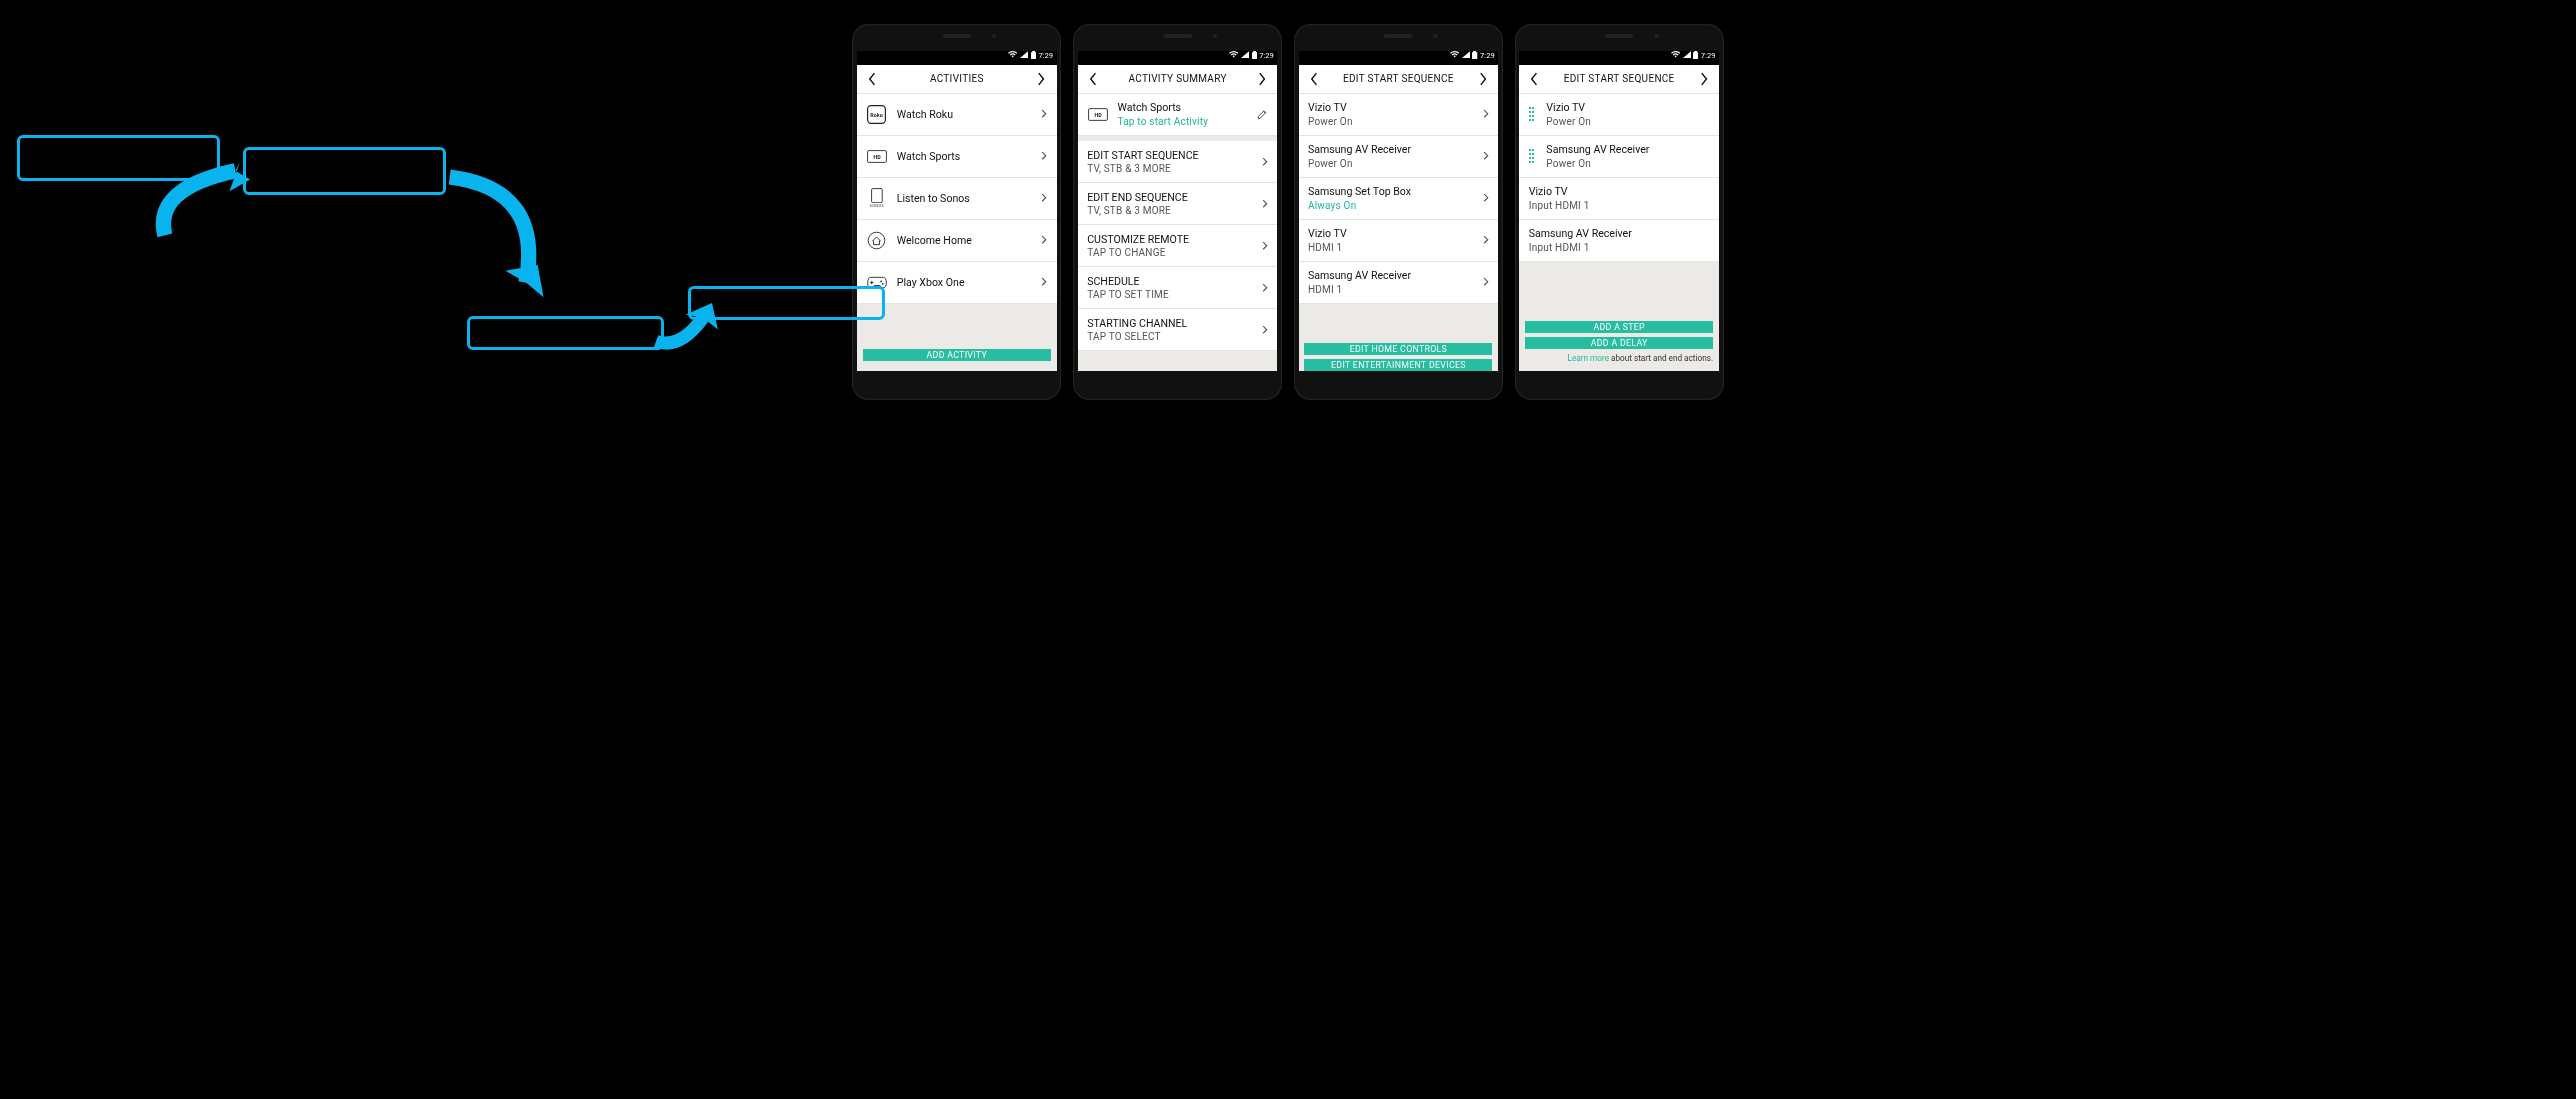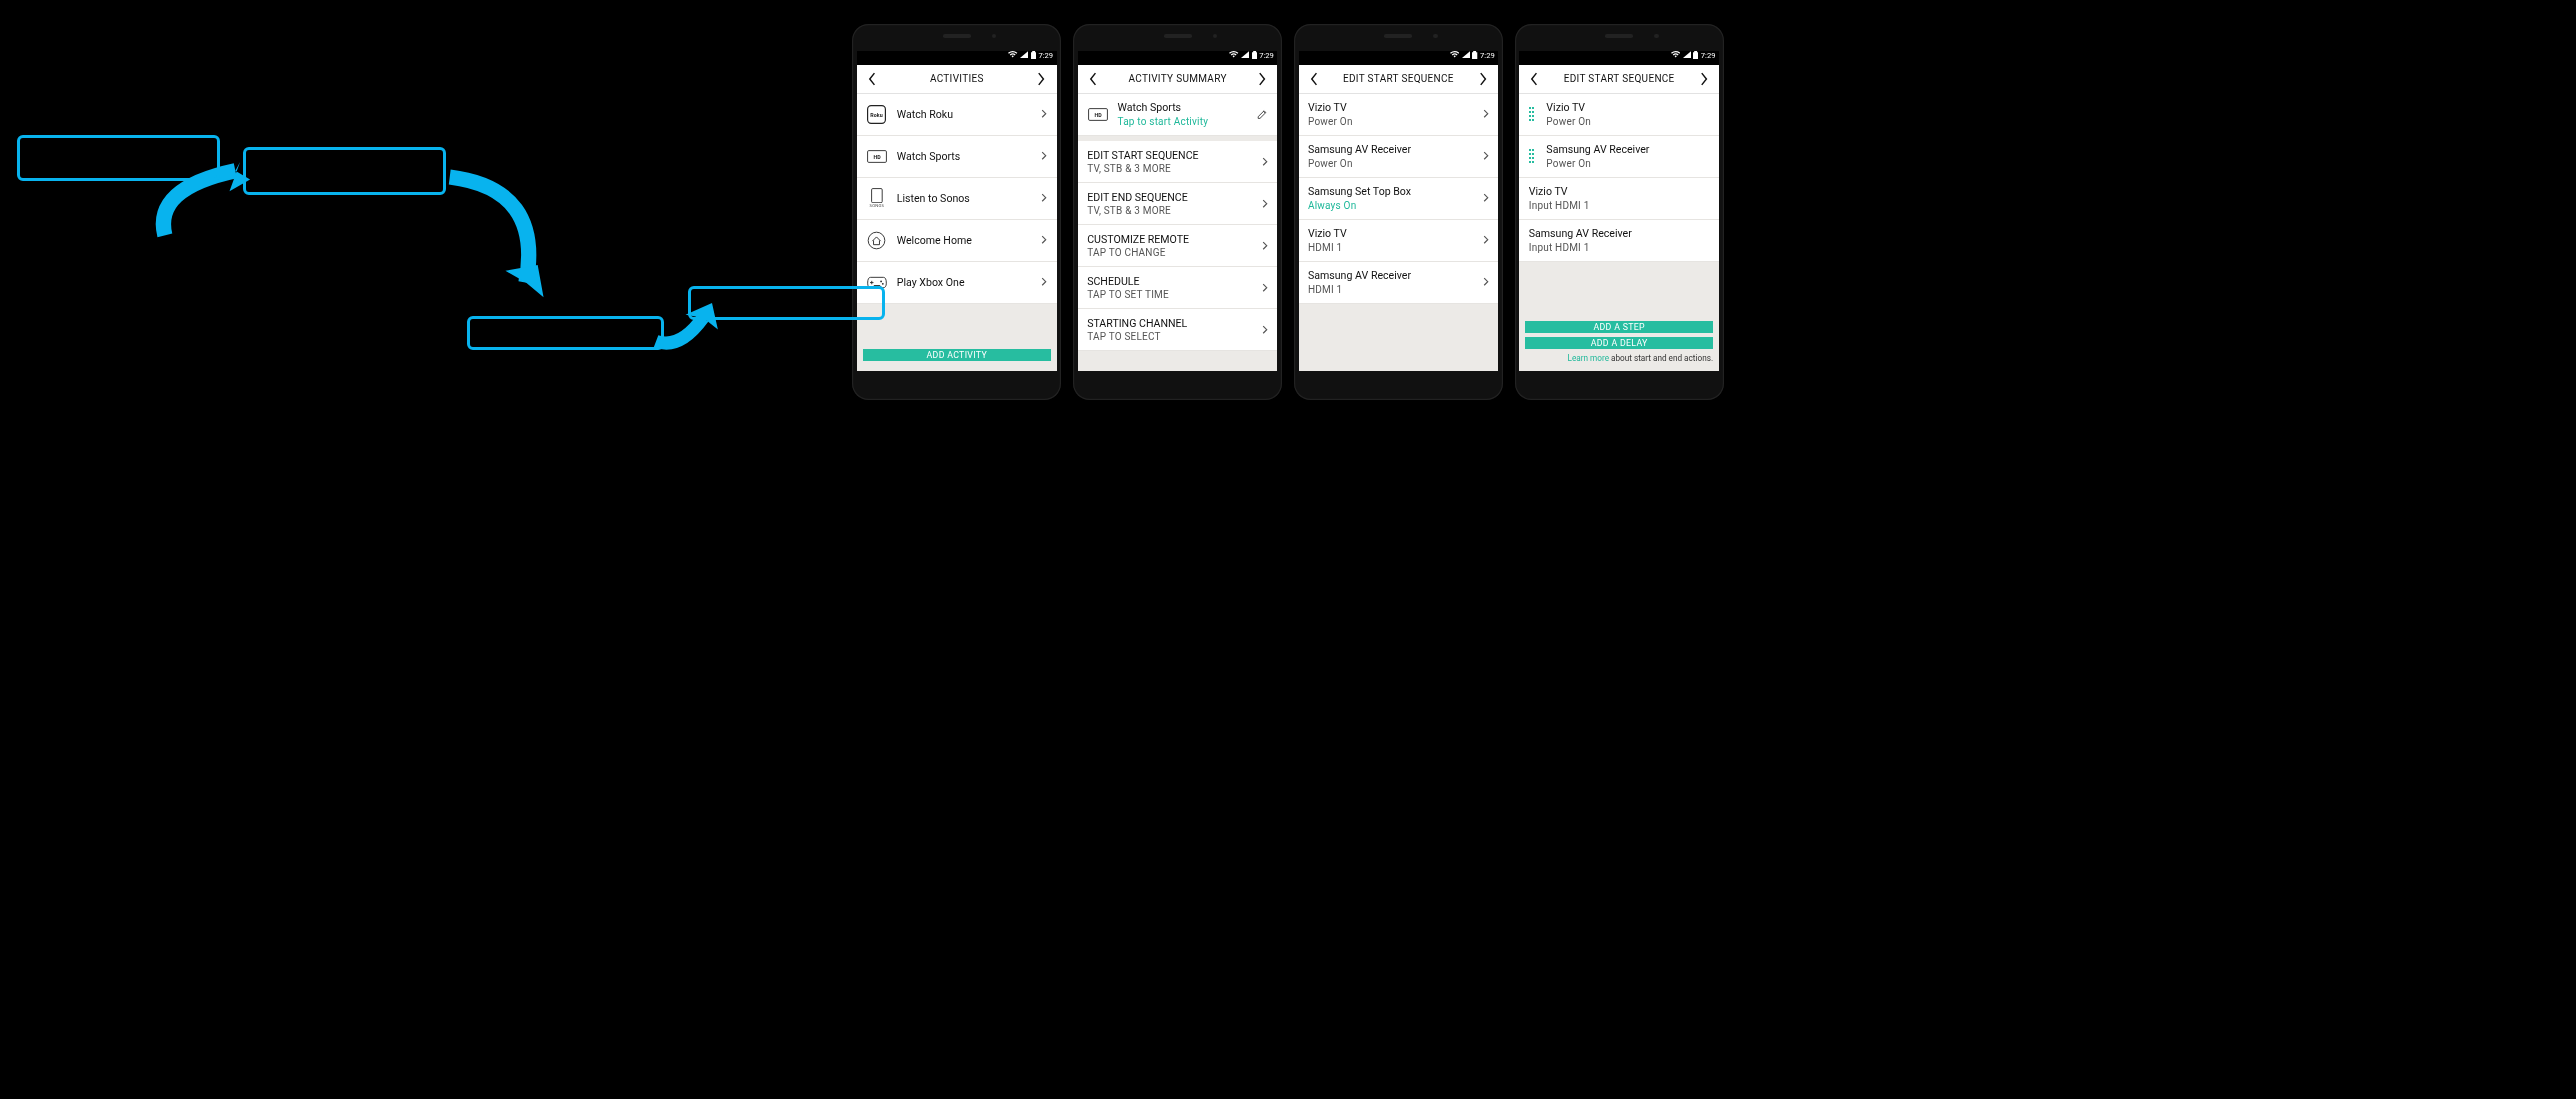--- a/index.html
+++ b/index.html
@@ -408,20 +408,24 @@
         <div class="row">
           <div class="row-body">
               <div class="row-title">Samsung AV Receiver</div>
               <div class="row-sub">HDMI 1</div>
             </div>
           <svg class="row-chev" width="5.9" height="9.4" viewBox="0 0 10 16">
               <path d="M2 2 L8 8 L2 14" stroke="#555" stroke-width="2" fill="none"></path>
             </svg>
         </div>
       </div>
+      <div class="footer-btn-area" style="padding-bottom:0;">
+        <div class="btn-teal">EDIT HOME CONTROLS</div>
+        <div class="btn-teal" style="margin-bottom:0;">EDIT ENTERTAINMENT DEVICES</div>
+      </div>
     </div>
   </div>
 </div>
 
 <div class="phone">
   <div class="screen">
     <div class="statusbar">
       <svg width="9.4" height="7" viewBox="0 0 16 12">
           <path fill="#fff" d="M8 11 L10 8.5 Q8 7 6 8.5 Z M3 6 Q8 2 13 6 L11.5 7.5 Q8 4.5 4.5 7.5 Z M0 3 Q8 -3 16 3 L14.5 4.5 Q8 -.5 1.5 4.5 Z"></path>
         </svg>

